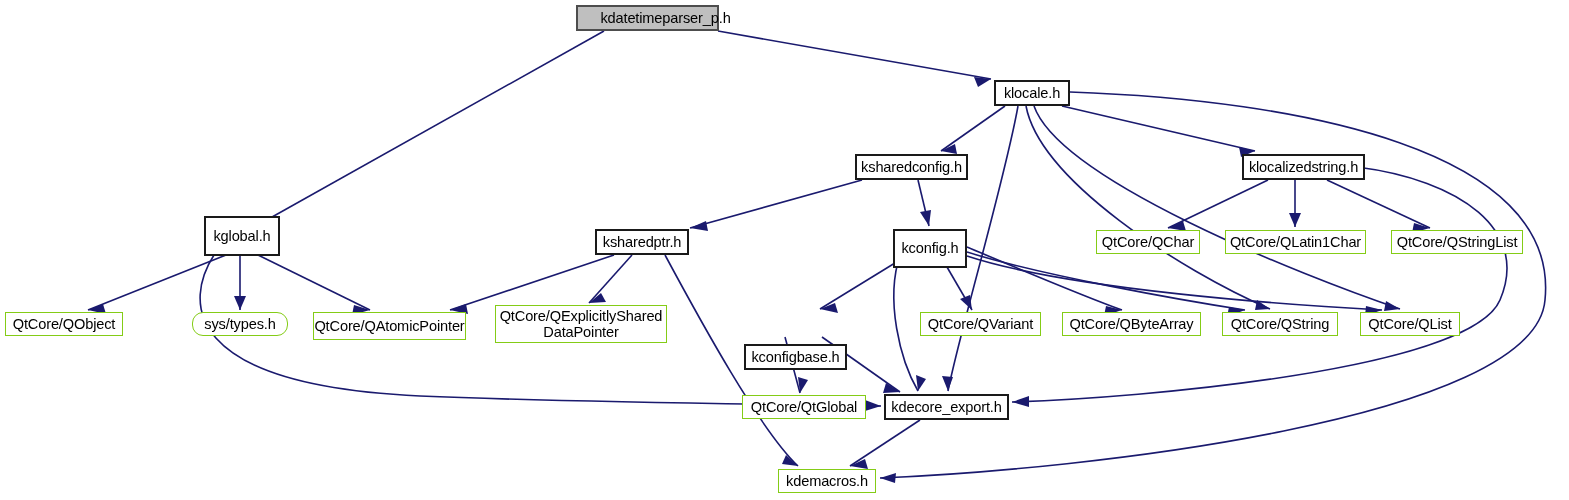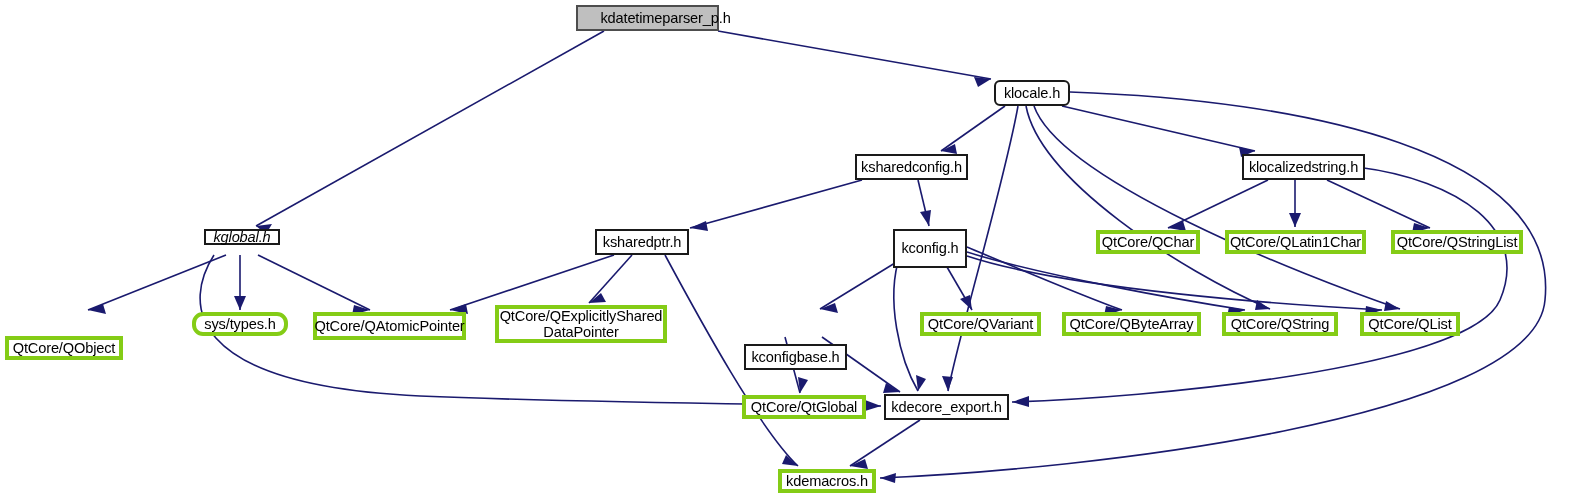--- a/index.html
+++ b/index.html
@@ -35,21 +35,21 @@
     stroke: none;
   }
   .node {
     position: absolute;
     box-sizing: border-box;
     display: flex;
     align-items: center;
     justify-content: center;
     text-align: center;
     background: #ffffff;
-    border: 4px solid #84cc16;
+    border: 1px solid #84cc16;
     color: #000000;
     font-size: 14.6px;
     line-height: 1.12;
     letter-spacing: -0.15px;
     white-space: pre-line;
     user-select: none;
   }
   .node.kind-local {
     border: 2px solid #1a1a1a;
   }
@@ -122,30 +122,30 @@
       <path d="M 785,337 L 800,393" class="edge-path"></path>
       <path d="M 800,393 l -2,-16 l 10,3 z" class="edge-head"></path>
       <path d="M 822,337 L 900,392" class="edge-path"></path>
       <path d="M 900,392 l -14,-9 l -3,10 z" class="edge-head"></path>
       <path d="M 920,420 L 850,466" class="edge-path"></path>
       <path d="M 850,466 l 15,-7 l 3,10 z" class="edge-head"></path>
     </svg>
 
   <div id="node-layer">
       <div class="node kind-root" style="left: 576px; top: 5px; width: 143px; height: 26px;">kdatetimeparser_p.h</div>
-      <div class="node kind-local" style="left: 994px; top: 80px; width: 76px; height: 26px; border-radius: 6px;">klocale.h</div>
+      <div class="node kind-local" style="left: 994px; top: 80px; width: 76px; height: 26px;">klocale.h</div>
       <div class="node kind-local" style="left: 855px; top: 154px; width: 113px; height: 26px;">ksharedconfig.h</div>
       <div class="node kind-local" style="left: 1234px; top: 154px; width: 123px; height: 26px; margin-left: 8px;">klocalizedstring.h</div>
-      <div class="node kind-local" style="left: 204px; top: 229px; width: 76px; height: 16px; font-style: italic;">kglobal.h</div>
+      <div class="node kind-local" style="left: 204px; top: 216px; width: 76px; height: 40px;">kglobal.h</div>
       <div class="node kind-local" style="left: 595px; top: 229px; width: 94px; height: 26px;">ksharedptr.h</div>
       <div class="node kind-local" style="left: 893px; top: 229px; width: 74px; height: 39px;">kconfig.h</div>
       <div class="node kind-external" style="left: 1096px; top: 230px; width: 104px; height: 24px;">QtCore/QChar</div>
       <div class="node kind-external" style="left: 1225px; top: 230px; width: 141px; height: 24px;">QtCore/QLatin1Char</div>
       <div class="node kind-external" style="left: 1391px; top: 230px; width: 132px; height: 24px;">QtCore/QStringList</div>
-      <div class="node kind-external" style="left: 5px; top: 312px; width: 118px; height: 24px; margin-top: 24px;">QtCore/QObject</div>
+      <div class="node kind-external" style="left: 5px; top: 312px; width: 118px; height: 24px;">QtCore/QObject</div>
       <div class="node kind-external" style="left: 192px; top: 312px; width: 96px; height: 24px; border-radius: 11px;">sys/types.h</div>
       <div class="node kind-external" style="left: 313px; top: 312px; width: 153px; height: 28px; text-align: center;">QtCore/QAtomicPointer</div>
       <div class="node kind-external" style="left: 495px; top: 305px; width: 172px; height: 38px;">QtCore/QExplicitlyShared
 DataPointer</div>
       <div class="node kind-local" style="left: 744px; top: 311px; width: 103px; height: 26px; margin-top: 33px;">kconfigbase.h</div>
       <div class="node kind-external" style="left: 920px; top: 312px; width: 121px; height: 24px;">QtCore/QVariant</div>
       <div class="node kind-external" style="left: 1062px; top: 312px; width: 139px; height: 24px;">QtCore/QByteArray</div>
       <div class="node kind-external" style="left: 1222px; top: 312px; width: 116px; height: 24px;">QtCore/QString</div>
       <div class="node kind-external" style="left: 1360px; top: 312px; width: 100px; height: 24px;">QtCore/QList</div>
       <div class="node kind-external" style="left: 742px; top: 395px; width: 124px; height: 24px;">QtCore/QtGlobal</div>

